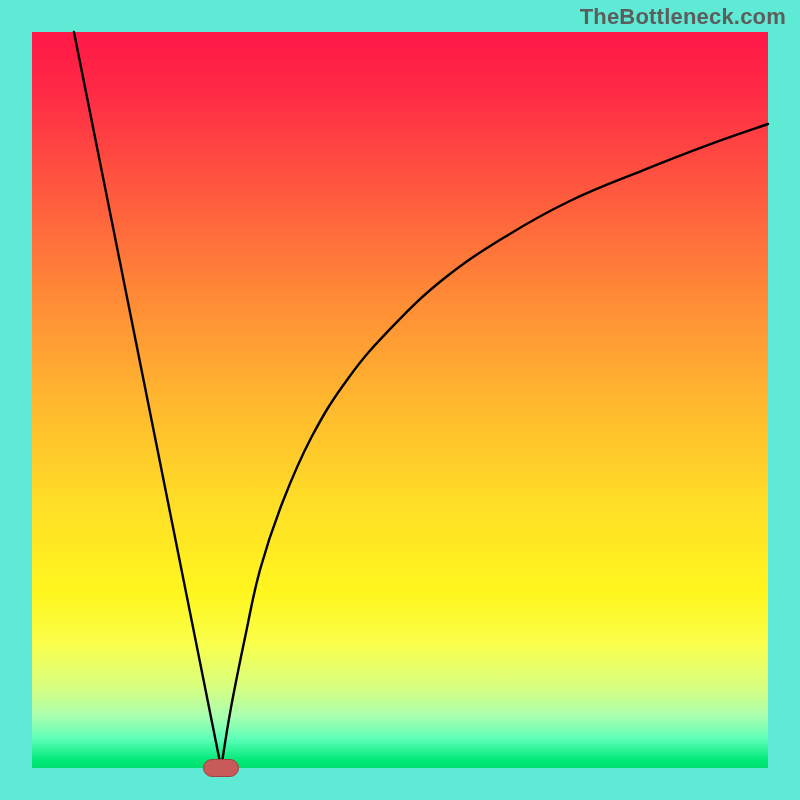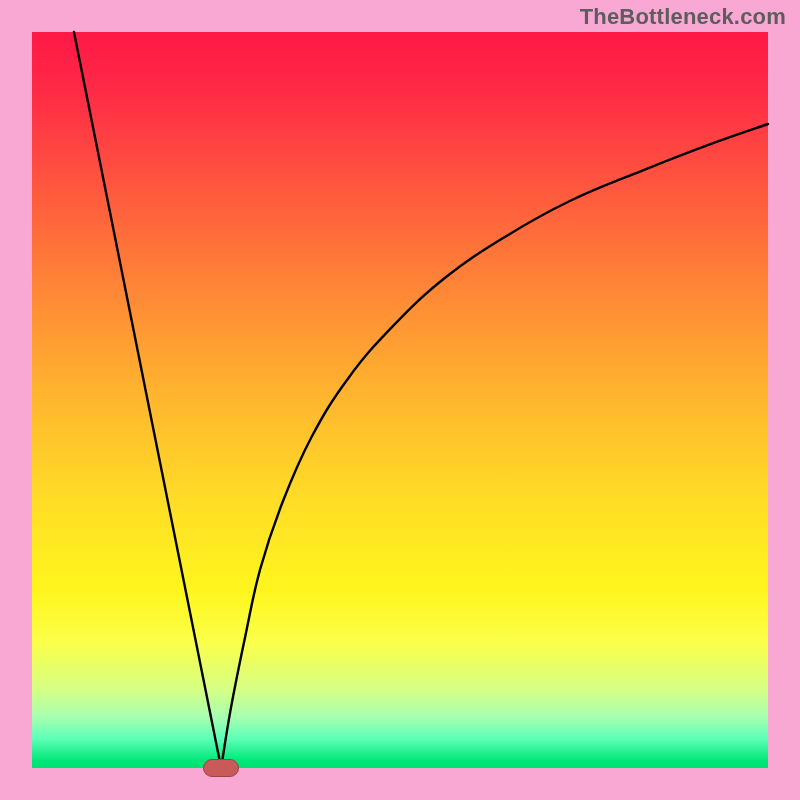--- a/index.html
+++ b/index.html
@@ -8,21 +8,21 @@
     width: 800px;
     height: 800px;
     background: #000;
     overflow: hidden;
     font-family: Arial, Helvetica, sans-serif;
   }
   .frame {
     position: relative;
     width: 800px;
     height: 800px;
-    background: #f9a8d4;
+    background: #5eead4;
   }
   .watermark {
     position: absolute;
     top: 4px;
     right: 14px;
     font-size: 22px;
     font-weight: 600;
     color: #5d5d5d;
     letter-spacing: 0.2px;
     user-select: none;

